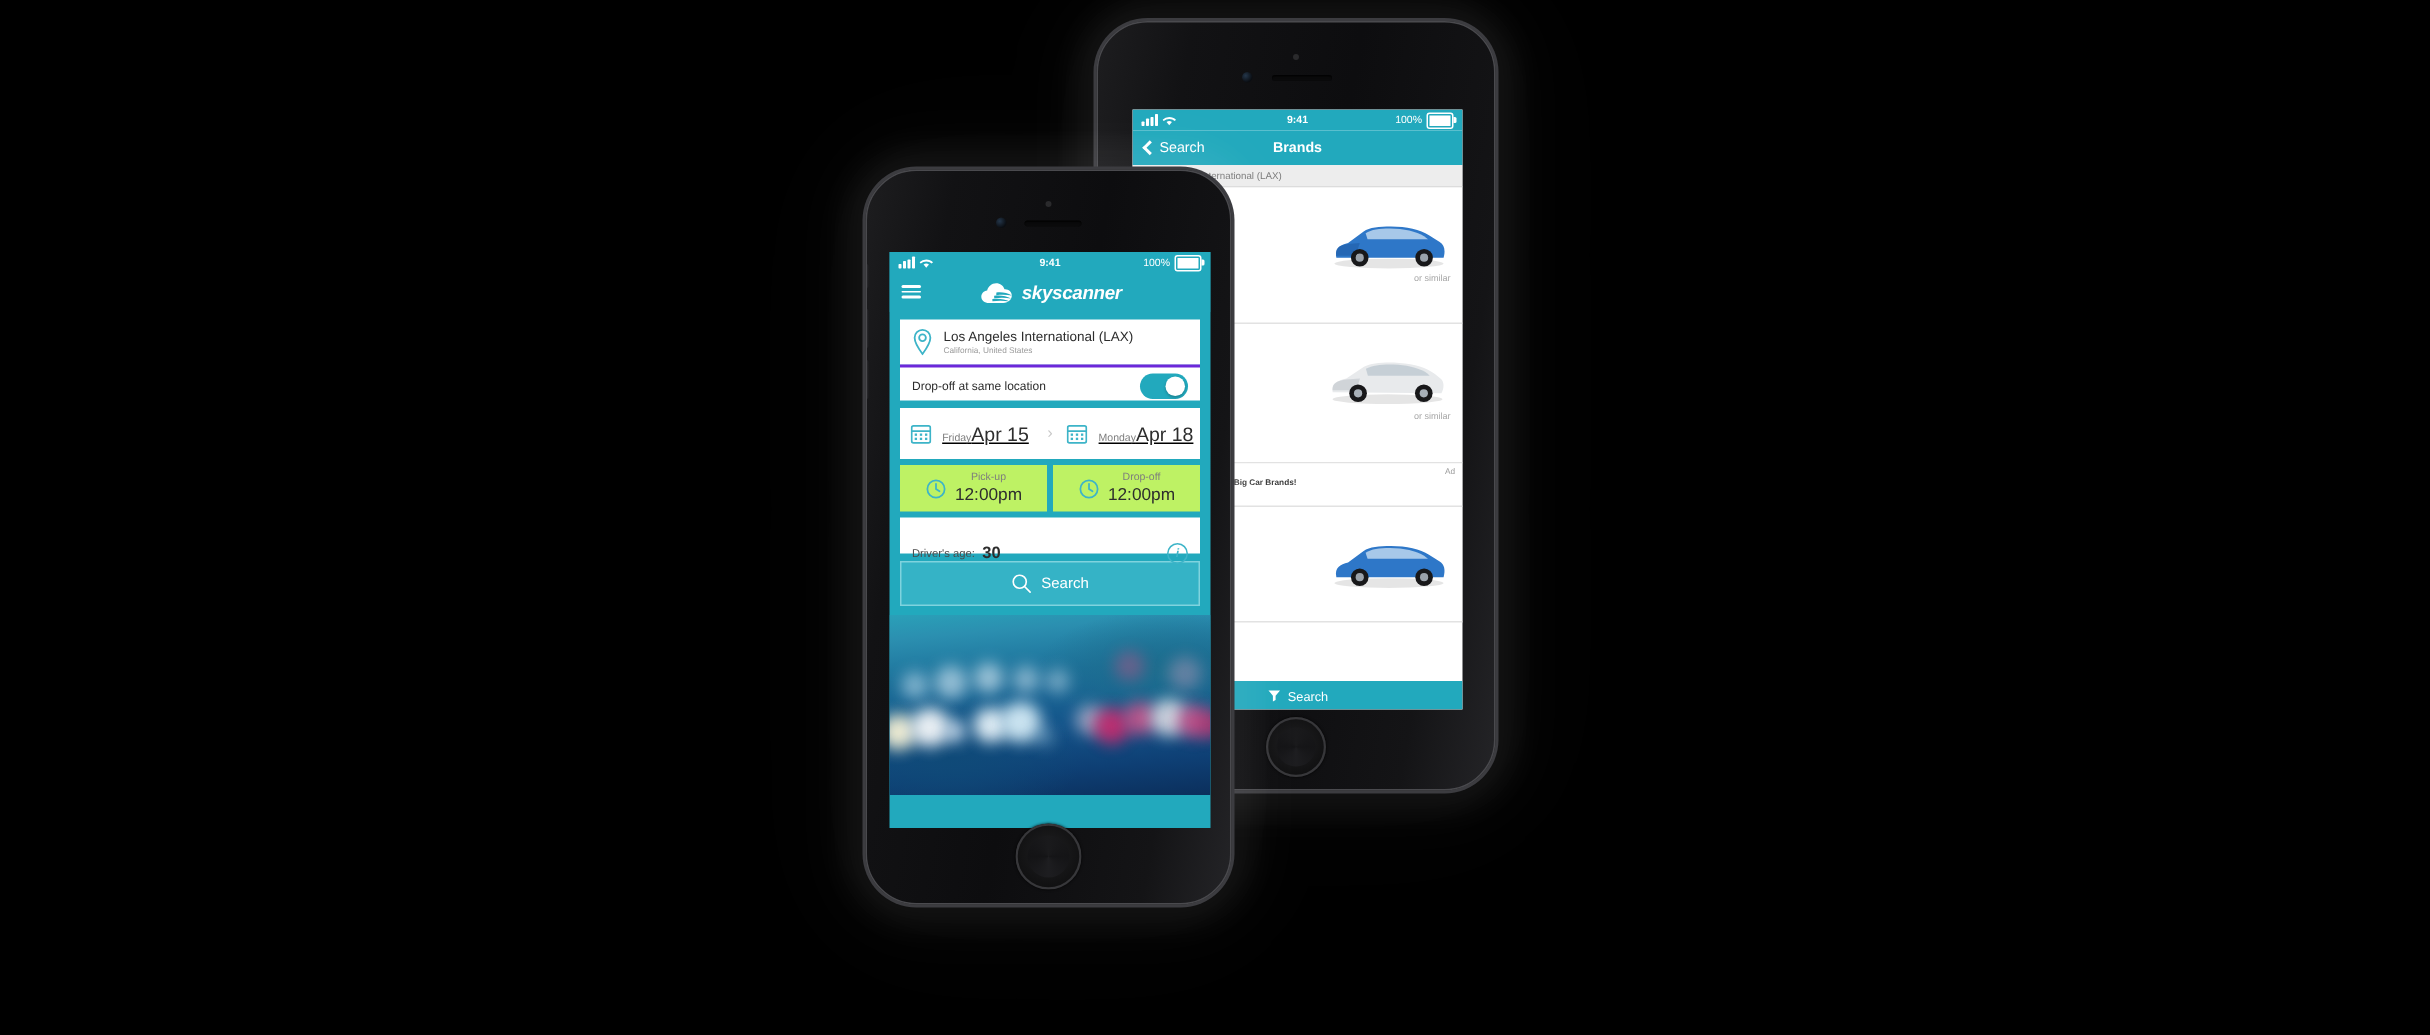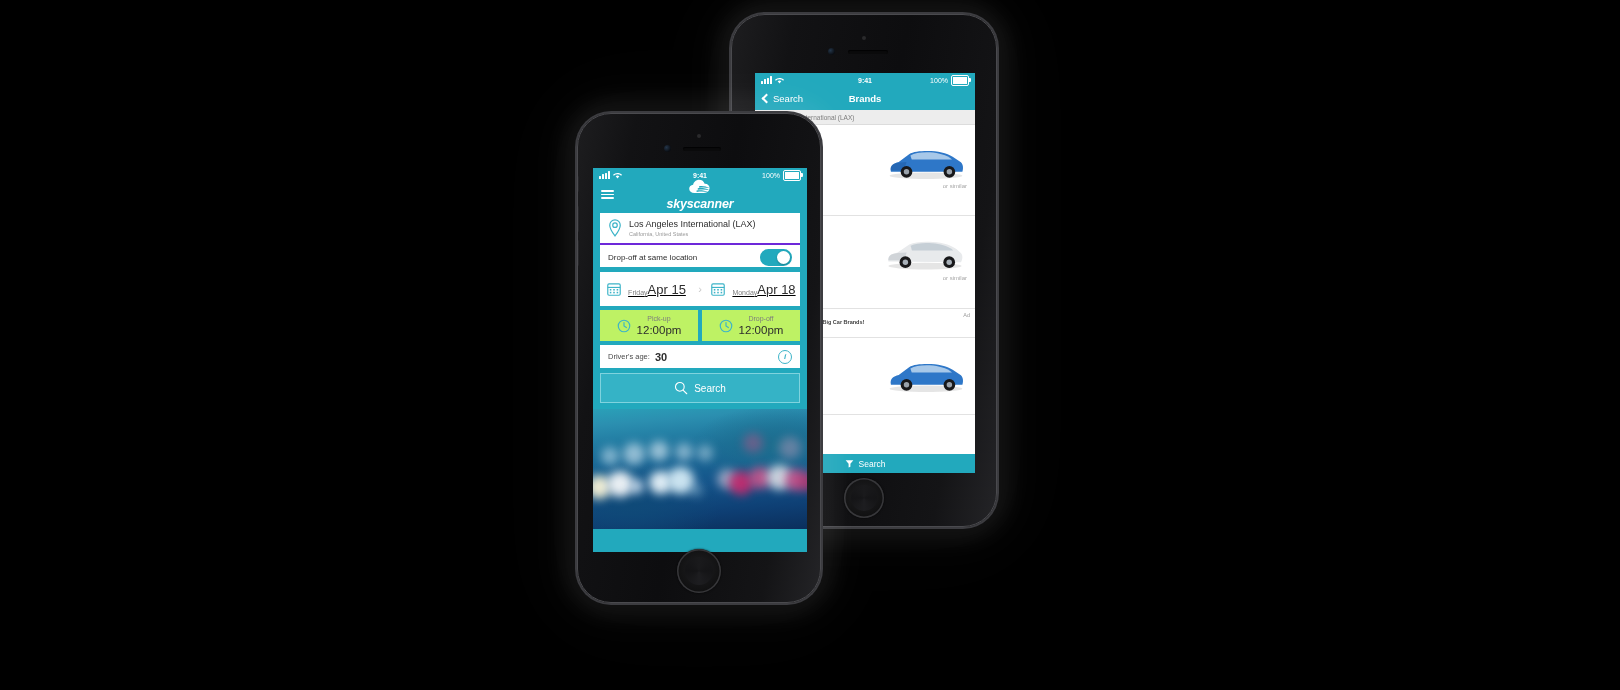--- a/index.html
+++ b/index.html
@@ -100,21 +100,21 @@
   .teal { background: #22a9bd; }
 
   
   .nav-search {
     position: relative;
     background:#22a9bd;
     display:flex; align-items:center; justify-content:center;
   }
   .hamburger { position:absolute; display:flex; flex-direction:column; justify-content:space-between; }
   .hamburger span { display:block; background:#fff; border-radius:1px; }
-  .logo-wrap { display:flex; align-items:center; gap:3px;flex-direction:column; }
+  .logo-wrap { display:flex; align-items:center; gap:3px; }
   .logo-text {
     color:#fff; font-style:italic; font-weight:700; letter-spacing:-.2px;
     font-family:"Liberation Sans", sans-serif;
   }
 
   .card {
     background:#fff;
     box-sizing:border-box;
   }
   .loc-row { display:flex; align-items:center; }
@@ -485,21 +485,21 @@
               <circle cx="9" cy="9" r="7.4" fill="none" stroke="#3db4c8" stroke-width="1.5"></circle>
               <path d="M9 4.6V9l3 2" fill="none" stroke="#3db4c8" stroke-width="1.5" stroke-linecap="round"></path>
             </svg>
             <div class="time-stack">
               <span class="time-lab" style="font-size:7px;">Drop-off</span>
               <span class="time-val" style="font-size:11.5px; margin-top:1px;">12:00pm</span>
             </div>
           </div>
         </div>
 
-        <div class="card" style="margin:4px 7px 0; height:23px; padding:0 8px;">
+        <div class="card" style="margin:4px 7px 0; height:23px; padding:12px 8px;">
           <div class="age-row" style="height:23px; gap:5px;">
             <span class="age-lab" style="font-size:7.5px;">Driver's age:</span>
             <span class="age-val" style="font-size:11px;">30</span>
             <span class="info-icon" style="width:12px; height:12px; font-size:8px;">i</span>
           </div>
         </div>
 
         <div class="search-btn" style="margin:5px 7px 0; height:30px;">
           <svg width="14" height="14" viewBox="0 0 18 18">
             <circle cx="7.5" cy="7.5" r="5.6" fill="none" stroke="#fff" stroke-width="1.4"></circle>

